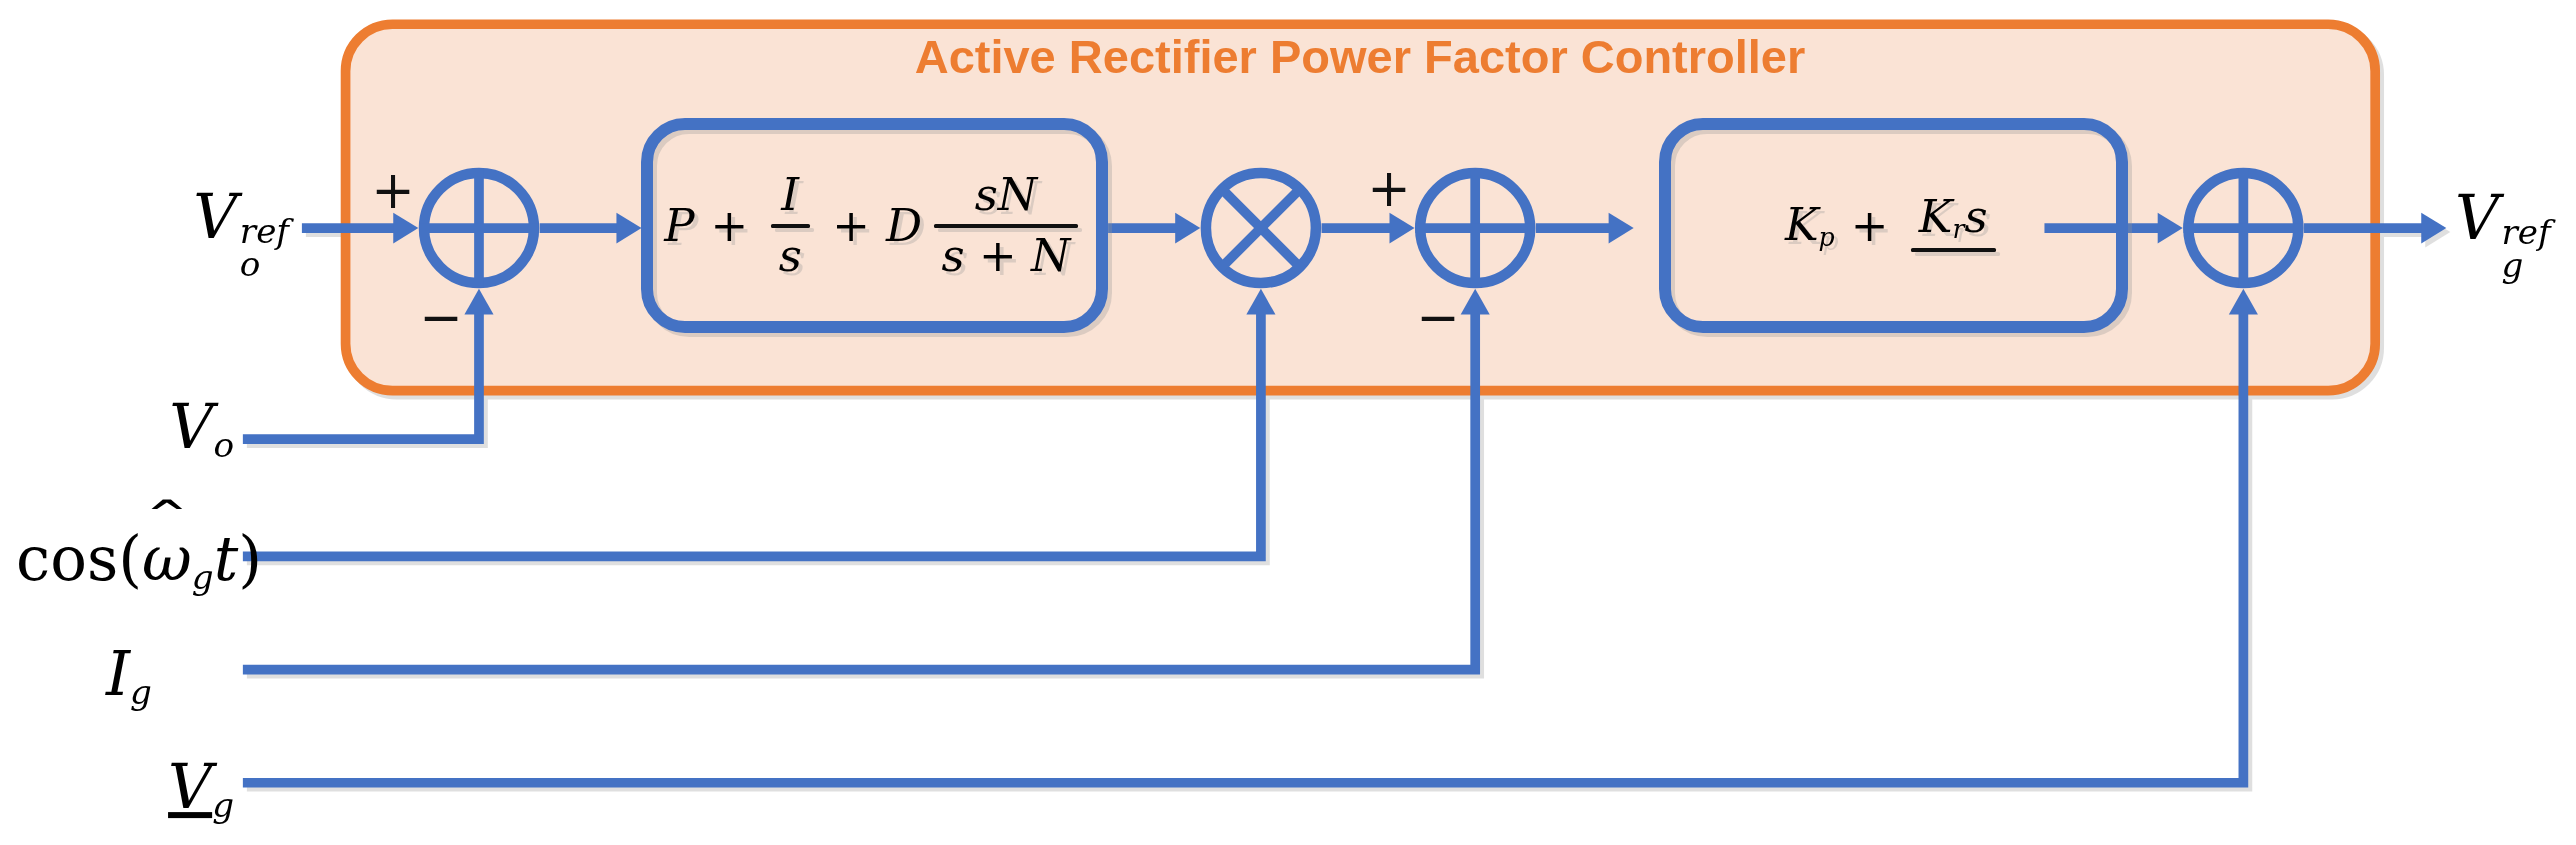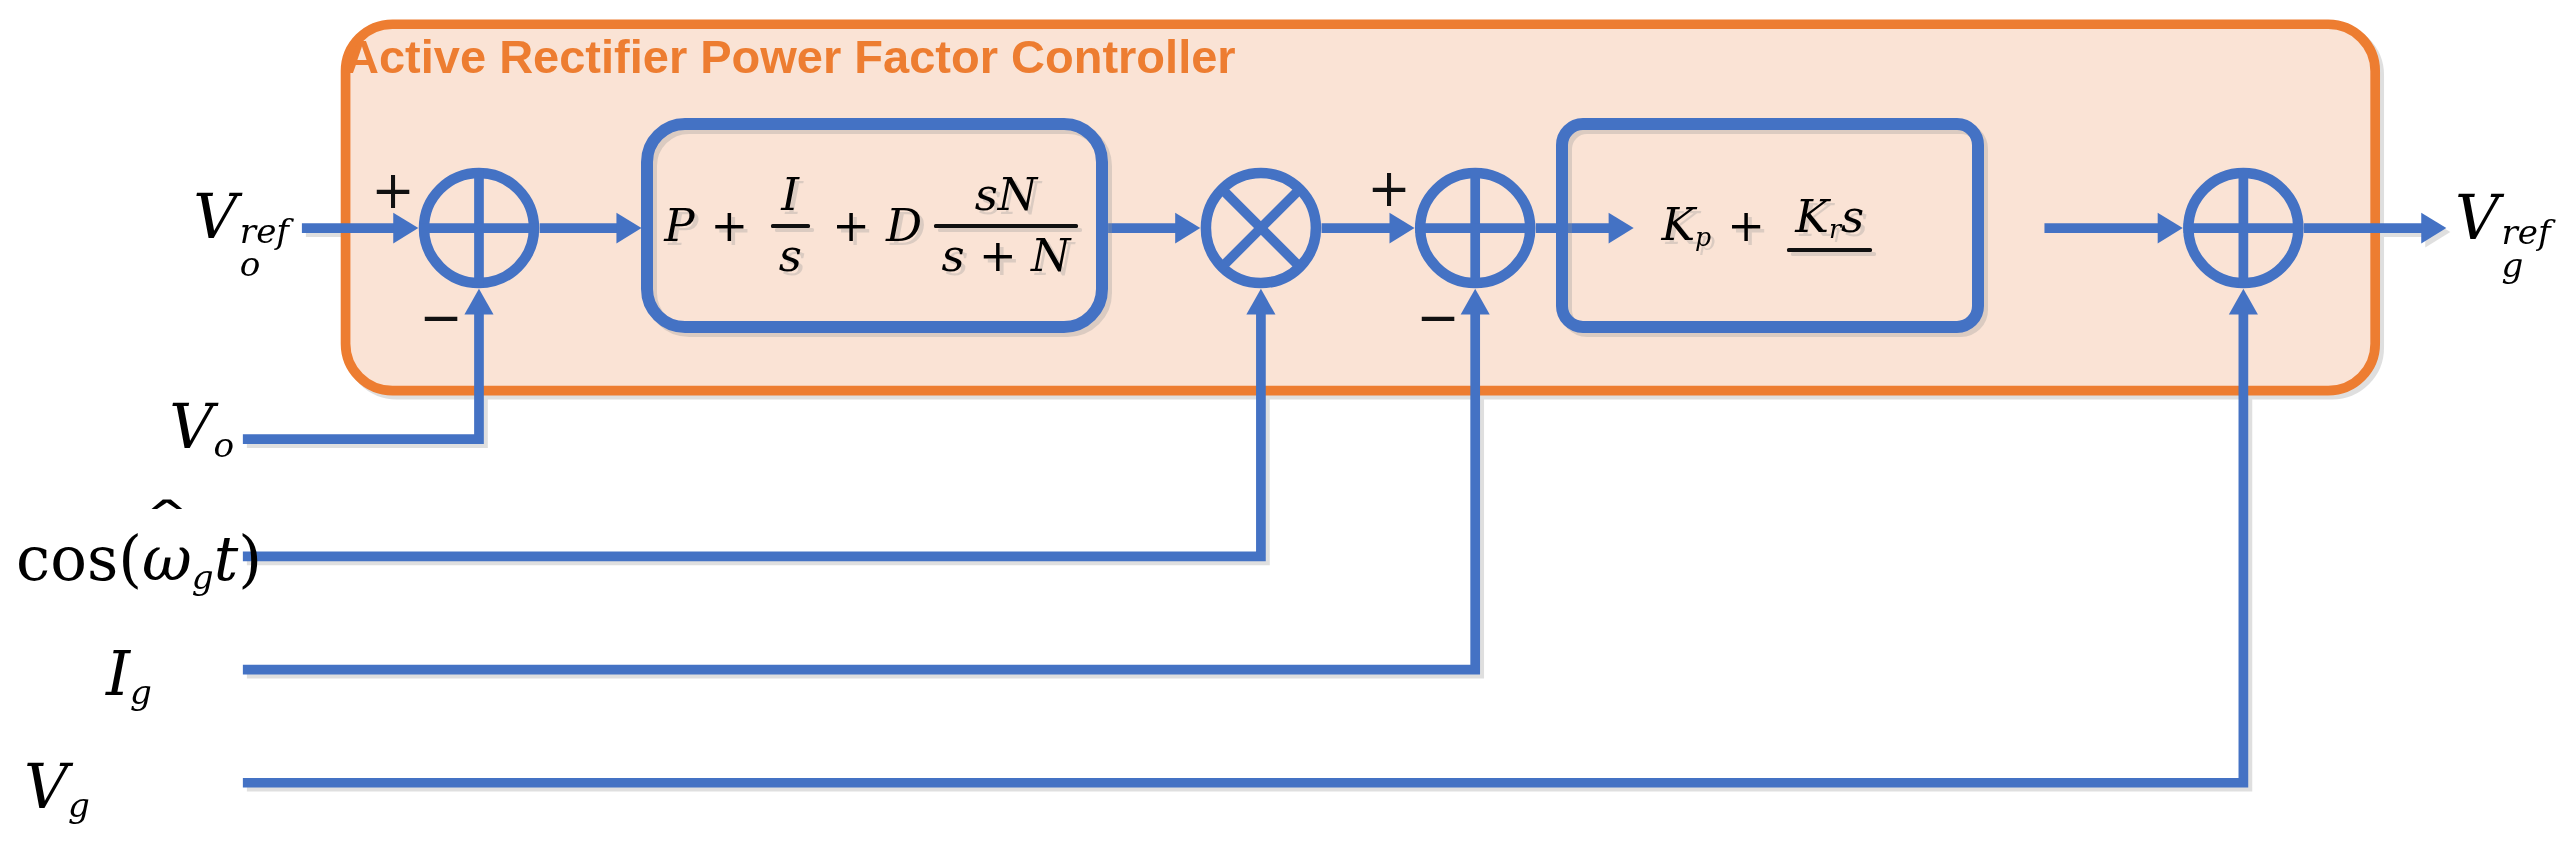--- a/index.html
+++ b/index.html
@@ -2,21 +2,21 @@
 <html style="font-size:13px"><head>
 <meta charset="utf-8">
 <style>
   html,body{margin:0;padding:0;background:#ffffff;}
   body{position:relative;width:2576px;height:845px;overflow:hidden;
        font-family:"DejaVu Serif",serif;}
 
   svg.diagram{position:absolute;left:0;top:0;
        filter:drop-shadow(4.9px 4px 0 rgba(150,150,150,0.30));}
 
-  .title{position:absolute;left:345px;top:29px;width:2030px;text-align:left;
+  .title{position:absolute;left:345px;top:29px;width:2030px;text-align:center;
        font-family:"Liberation Sans",sans-serif;font-weight:700;font-size:47px;
        color:#ED7D31;letter-spacing:0px;}
 
   
   .mlabel{position:absolute;font-family:"DejaVu Serif",serif;font-style:italic;
        font-size:61px;color:#000;white-space:nowrap;transform:translateY(-50%);}
   .sub{font-size:56%;vertical-align:-22%;font-style:italic;}
   .sup{font-size:56%;vertical-align:38%;font-style:italic;}
   .stack{display:inline-flex;flex-direction:column;align-items:flex-start;
        font-size:56%;line-height:0.95;vertical-align:-16%;margin-left:2.4px;}
@@ -114,21 +114,21 @@
   </span>
   <span class="op">+</span>
   <span class="coef">D</span>
   <span class="frac">
     <span class="num">sN</span>
     <span class="bar"></span>
     <span class="den">s + N</span>
   </span>
 </div>
 
-<div class="block" style="left:1556px;top:118px;width:428px;height:215px;border-radius:27px;">
+<div class="block" style="left:1659px;top:118px;width:469px;height:215px;">
   <span>
     <span>K</span><span class="sub">p</span>
   </span>
   <span class="op">+</span>
   <span class="frac">
     <span class="num">
       <span>K</span><span class="sub">r</span><span>s</span>
     </span>
     <span class="bar"></span>
   </span>
@@ -151,21 +151,21 @@
 </div>
 
 <div class="mlabel" style="left:16px;top:560px;width:214px;text-align:left;">
   <span class="roman">cos</span><span class="roman">(</span><span class="hatwrap"><span>ω</span><span class="hat">ˆ</span></span><span class="sub">g</span><span>t</span><span class="roman">)</span>
 </div>
 
 <div class="mlabel" style="left:24px;top:675px;width:210px;text-align:center;">
   <span>I</span><span class="sub">g</span>
 </div>
 
-<div class="mlabel" style="left:24px;top:788px;width:210px;text-align:left;">
+<div class="mlabel" style="left:24px;top:788px;width:210px;text-align:right;text-decoration:underline;">
   <span>V</span><span class="sub">g</span>
 </div>
 
 <div class="mlabel" style="left:2455px;top:232px;">
   <span>V</span><span class="stack">
       <span>ref</span>
       <span>g</span>
     </span>
 </div>
 

